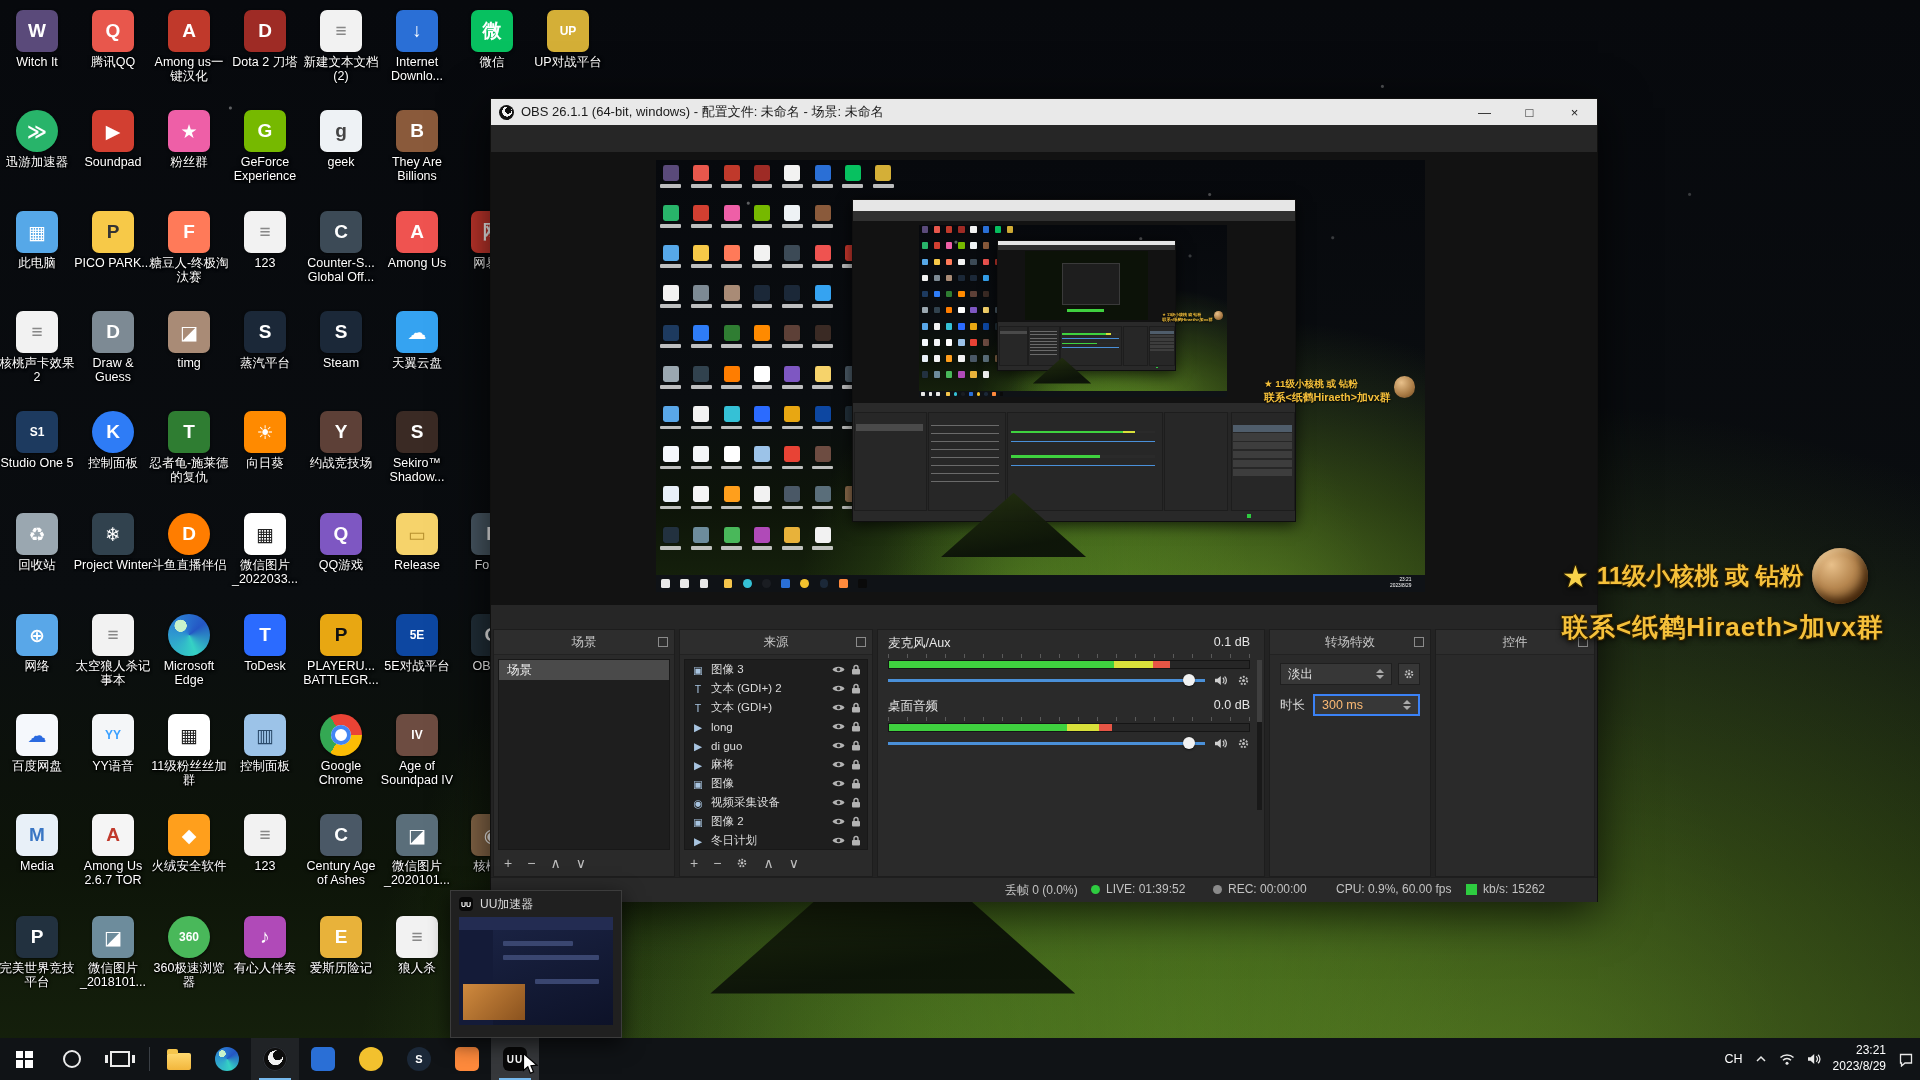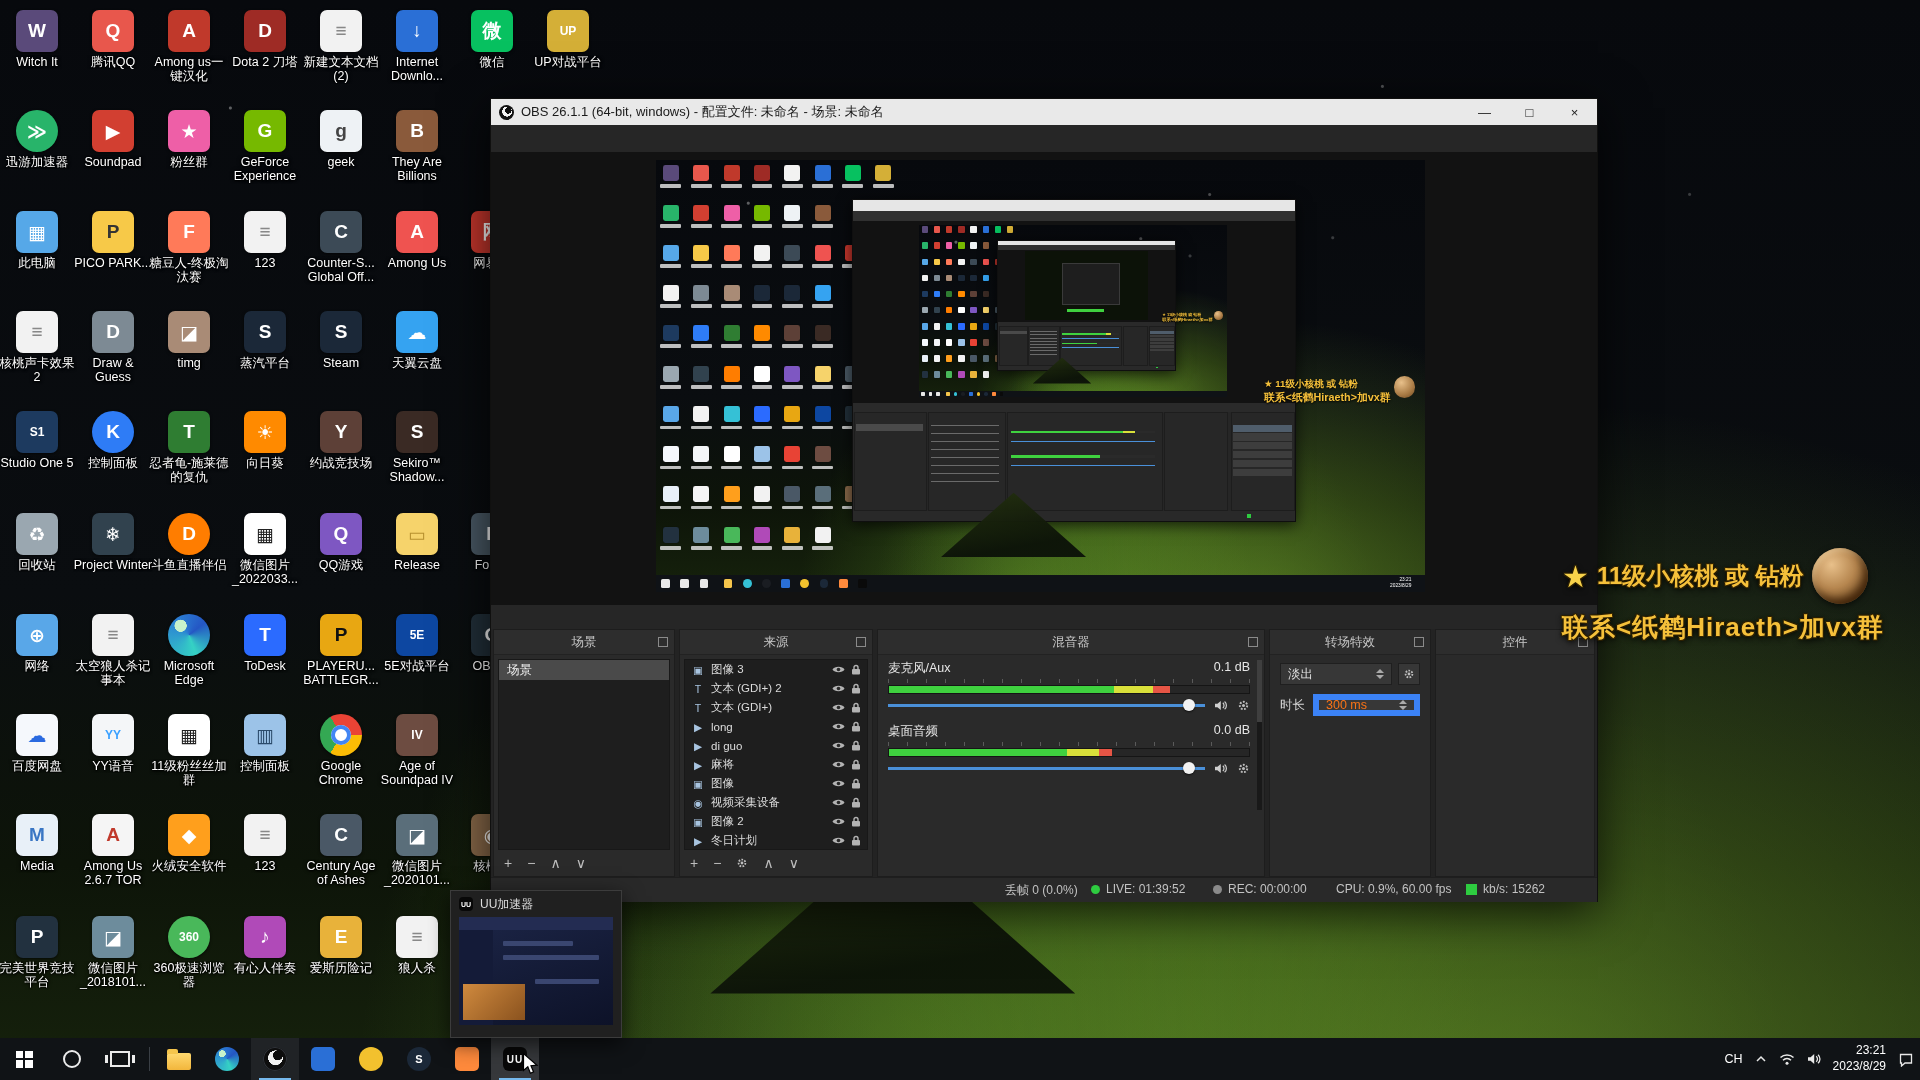--- a/index.html
+++ b/index.html
@@ -117,21 +117,21 @@
   .tr-body{flex:1;padding:8px 10px;}
   .tr-row1{display:flex;gap:6px;align-items:center;}
   .tr-select{flex:1;height:22px;background:#373737;border:1px solid #1f1f1f;color:#e0e0e0;font-size:12.5px;
     display:flex;align-items:center;justify-content:space-between;padding:0 7px;box-sizing:border-box;}
   .spin-arrows{display:flex;flex-direction:column;gap:2px;}
   .spin-arrows i{display:block;width:0;height:0;border-left:4px solid transparent;border-right:4px solid transparent;}
   .spin-arrows i.up{border-bottom:4px solid #aaa;}
   .spin-arrows i.dn{border-top:4px solid #aaa;}
   .tr-gearbtn{width:22px;height:22px;background:#373737;border:1px solid #1f1f1f;display:flex;align-items:center;justify-content:center;box-sizing:border-box;}
   .tr-row2{margin-top:9px;display:flex;align-items:center;gap:8px;font-size:12.5px;color:#d6d6d6;}
-  .tr-spin{flex:1;height:22px;background:#373737;border:6px solid #3b82f6;color:#f97316;font-size:12.5px;
+  .tr-spin{flex:1;height:22px;background:#373737;border:2px solid #3b82f6;color:#fdba74;font-size:12.5px;
     display:flex;align-items:center;justify-content:space-between;padding:0 7px;box-sizing:border-box;}
 
   .ctl-body{flex:1;padding:6px 8px;display:flex;flex-direction:column;gap:4px;}
   .ctl-btn{height:19px;background:#3d3d3d;border:1px solid #2a2a2a;border-radius:2px;color:#e8e8e8;font-size:12.5px;
     display:flex;align-items:center;justify-content:center;cursor:pointer;}
   .ctl-btn.active{background:#4f5d6b;border-color:#5d6f80;}
 
   .obs-status{position:absolute;left:0;top:778px;right:0;height:24px;background:#292929;border-top:1px solid #1e1e1e;}
   .st{position:absolute;top:4px;font-size:12px;color:#c2c2c2;display:flex;align-items:center;gap:6px;white-space:nowrap;}
   .dot{width:9px;height:9px;border-radius:50%;display:inline-block;}
@@ -1116,24 +1116,20 @@
               <svg width="12" height="12" viewBox="0 0 12 12">
                 <circle cx="6" cy="6" r="3.4" fill="none" stroke="#bdbdbd" stroke-width="1.8" stroke-dasharray="1.7 1.3"></circle>
                 <circle cx="6" cy="6" r="1.4" fill="#bdbdbd"></circle>
               </svg>
             </span>
             <span>∧</span>
             <span>∨</span>
           </div>
       </div>
       <div class="dock dock-mixer">
-        <div class="dock-header">
-            <span>混音器</span>
-            <span class="dock-float"></span>
-          </div>
         <div class="mix-body" id="mixer-body">
             <div class="mix-ch">
               <div class="mix-name-row">
                 <span>麦克风/Aux</span>
                 <span>0.1 dB</span>
               </div>
               <div class="mix-ruler"></div>
               <div class="mix-meter">
                 <div class="mix-fill" style="width: 78%;"></div>
               </div>

